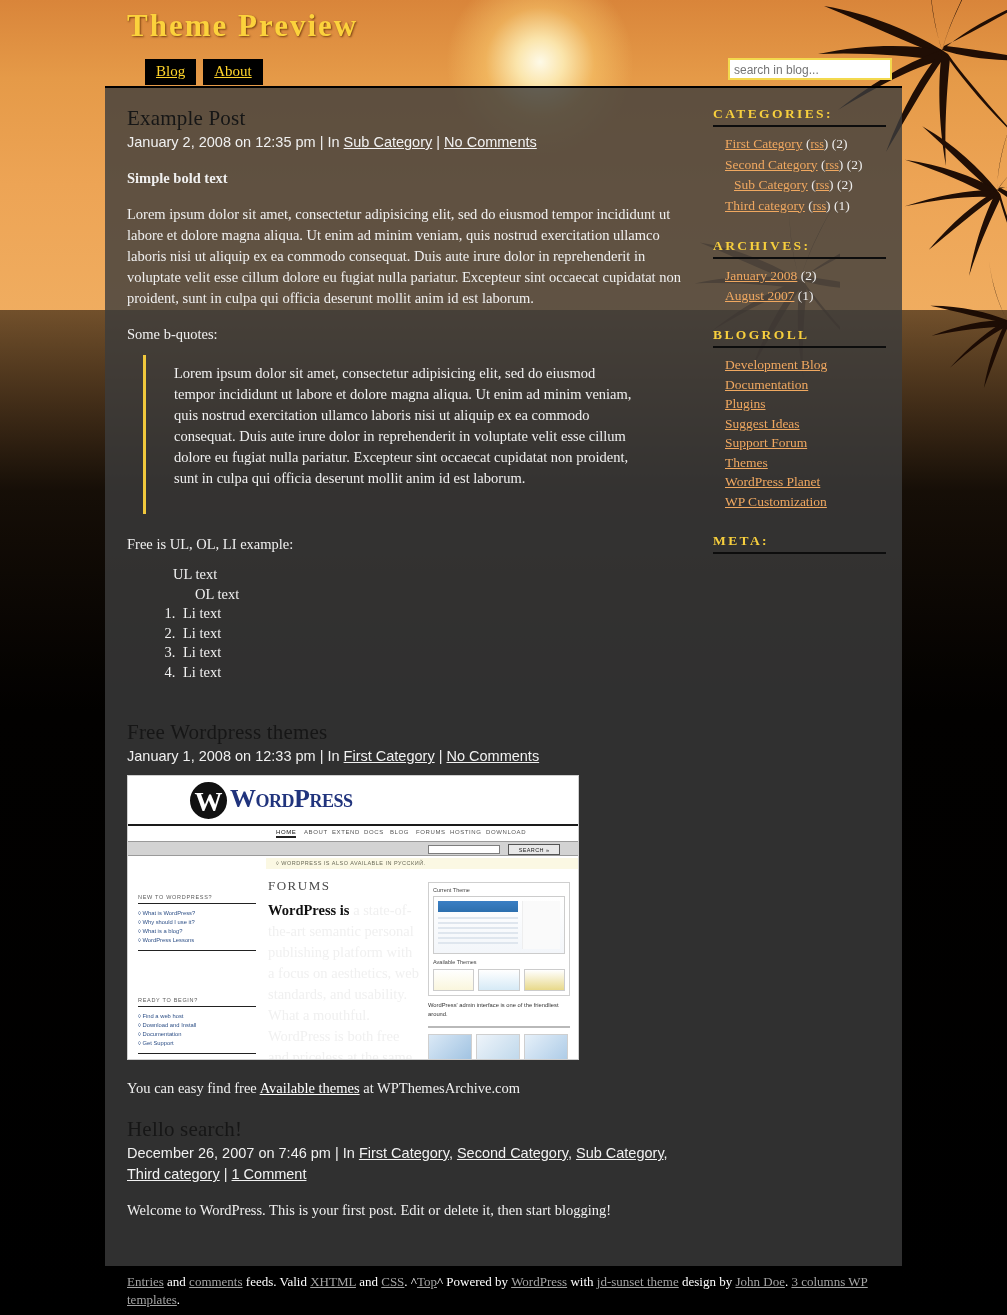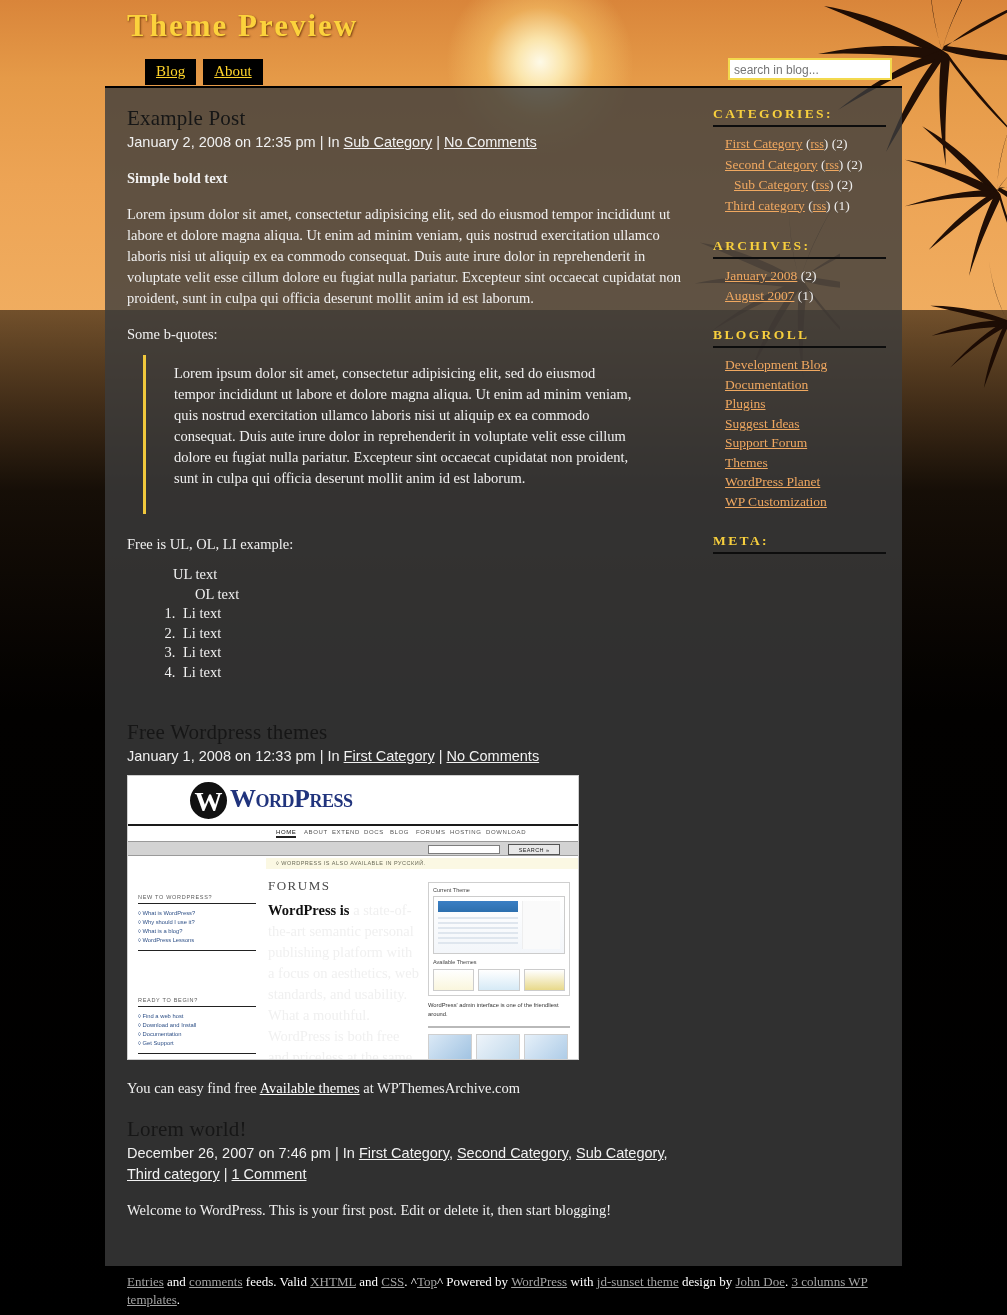--- a/index.html
+++ b/index.html
@@ -334,21 +334,21 @@
                 <div style="background:linear-gradient(135deg,#e6f0f9,#a9c9e6);"></div>
               </div>
             </div>
           </div>
         </div>
 
         <p><span>You can easy find free </span><a class="contentlink" href="#">Available themes</a><span> at WPThemesArchive.com</span></p>
       </div>
 
       <div class="post" style="margin-top:18px;">
-        <h2>Lorem world!</h2>
+        <h2>Hello search!</h2>
         <p class="postmeta">
           <span>December 26, 2007 on 7:46 pm</span><span> | In </span><a href="#">First Category</a>, <a href="#">Second Category</a>, <a href="#">Sub Category</a>, <a href="#">Third category</a><span> | </span><a href="#">1 Comment</a>
         </p>
         <p>Welcome to WordPress. This is your first post. Edit or delete it, then start blogging!</p>
       </div>
 
     </div>
 
     <div id="sidebar">
 

